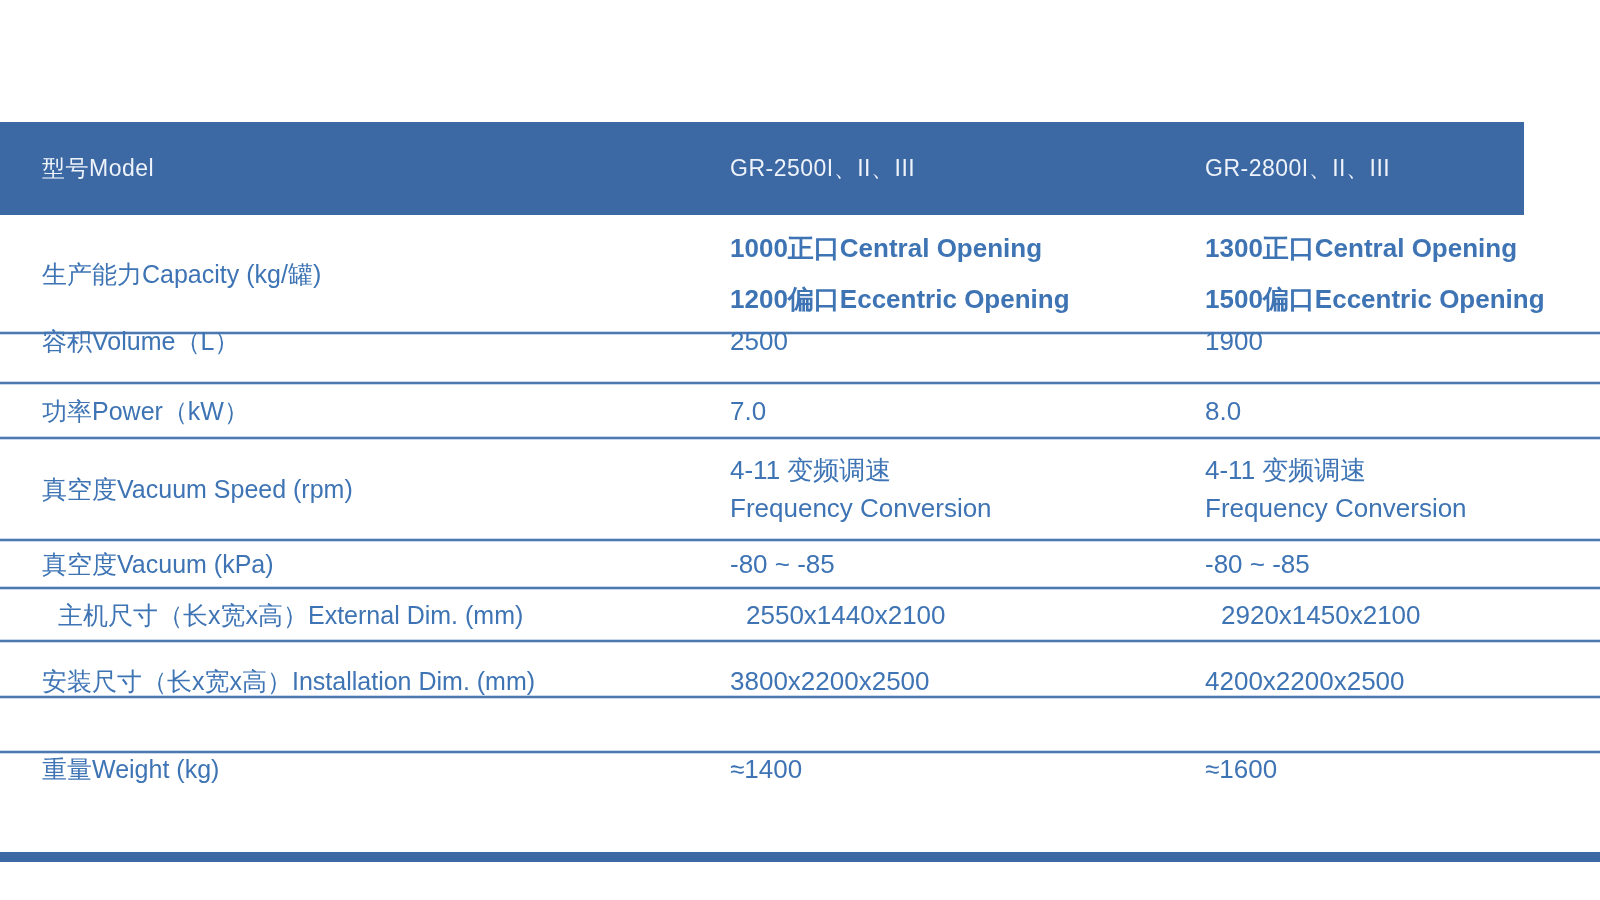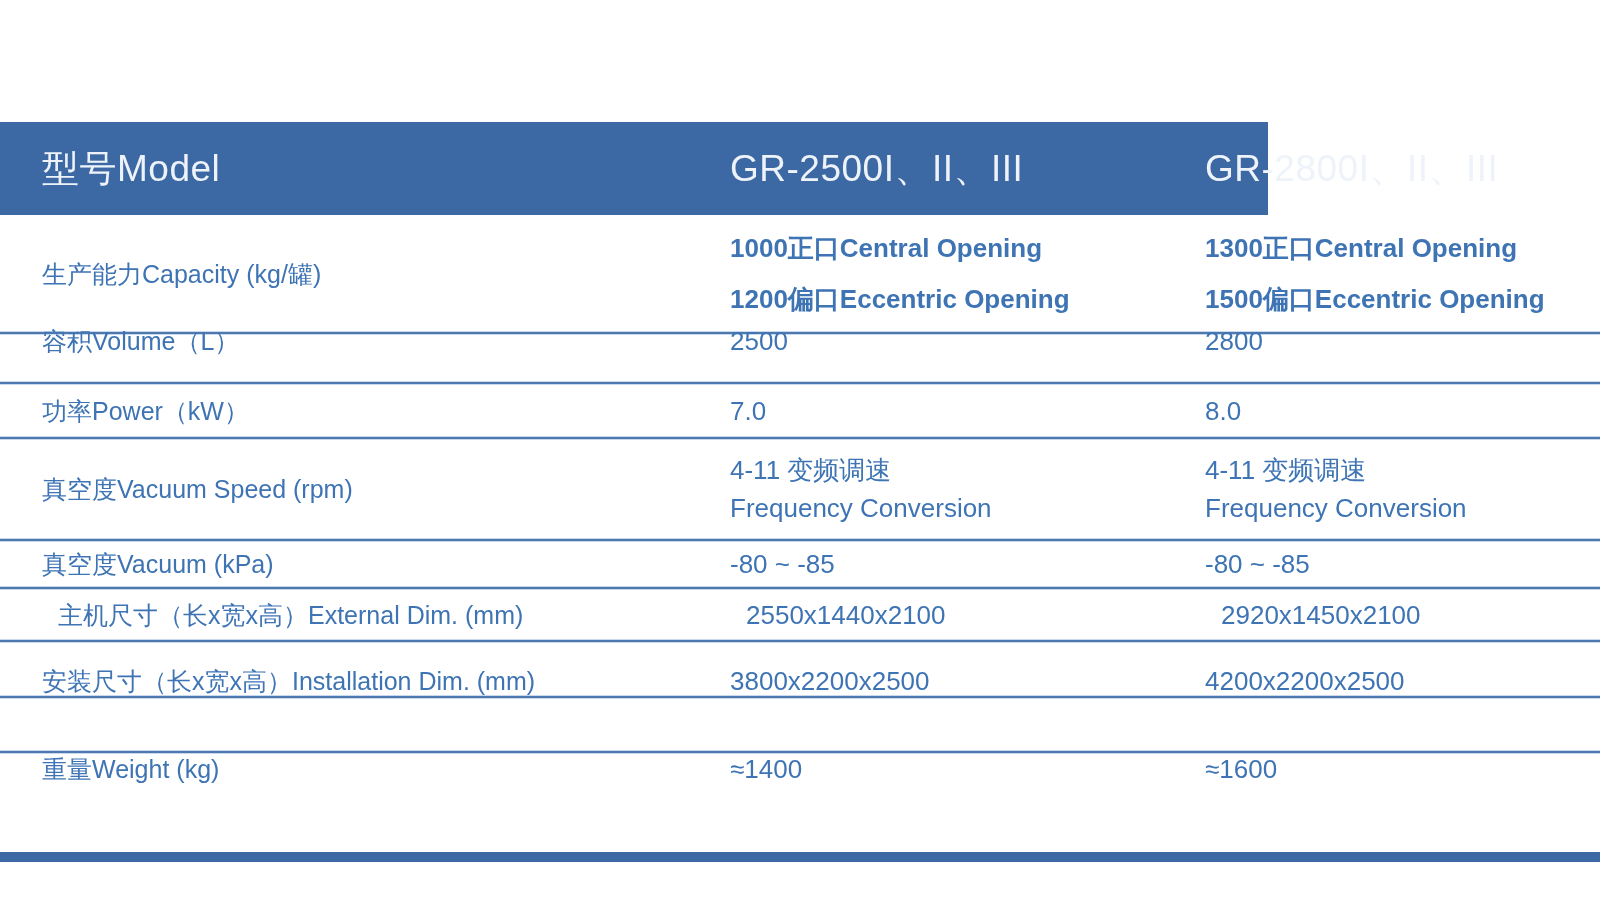--- a/index.html
+++ b/index.html
@@ -8,24 +8,24 @@
     width: 1600px;
     height: 900px;
     background: #ffffff;
     overflow: hidden;
     font-family: "Liberation Sans", "DejaVu Sans", sans-serif;
   }
   
   .header-bar {
     position: absolute;
     left: 0; top: 122px;
-    width: 1268px; height: 93px;
+    width: 1524px; height: 93px;
     background: var(--header_bg, #3c68a4);
     color: var(--header_text, #eef3fa);
-    font-size: 37px;
+    font-size: 23px;
     letter-spacing: 0.5px;
   }
   .hcell {
     position: absolute; top: 0; height: 100%;
     display: flex; align-items: center; white-space: nowrap;
   }
   .col-label { left: 42px; }
   .col-a     { left: 730px; }
   .col-b     { left: 1205px; }
 
@@ -104,21 +104,21 @@
   <div class="hline hl-1"></div>
 
   <div class="row row-volume">
     <div class="cell col-label">
       <span>容积Volume（L）</span>
     </div>
     <div class="cell col-a val">
       <span>2500</span>
     </div>
     <div class="cell col-b val">
-      <span>2800</span>
+      <span>1900</span>
     </div>
   </div>
 
   <div class="hline hl-2"></div>
 
   <div class="row row-power">
     <div class="cell col-label">
       <span>功率Power（kW）</span>
     </div>
     <div class="cell col-a val">

